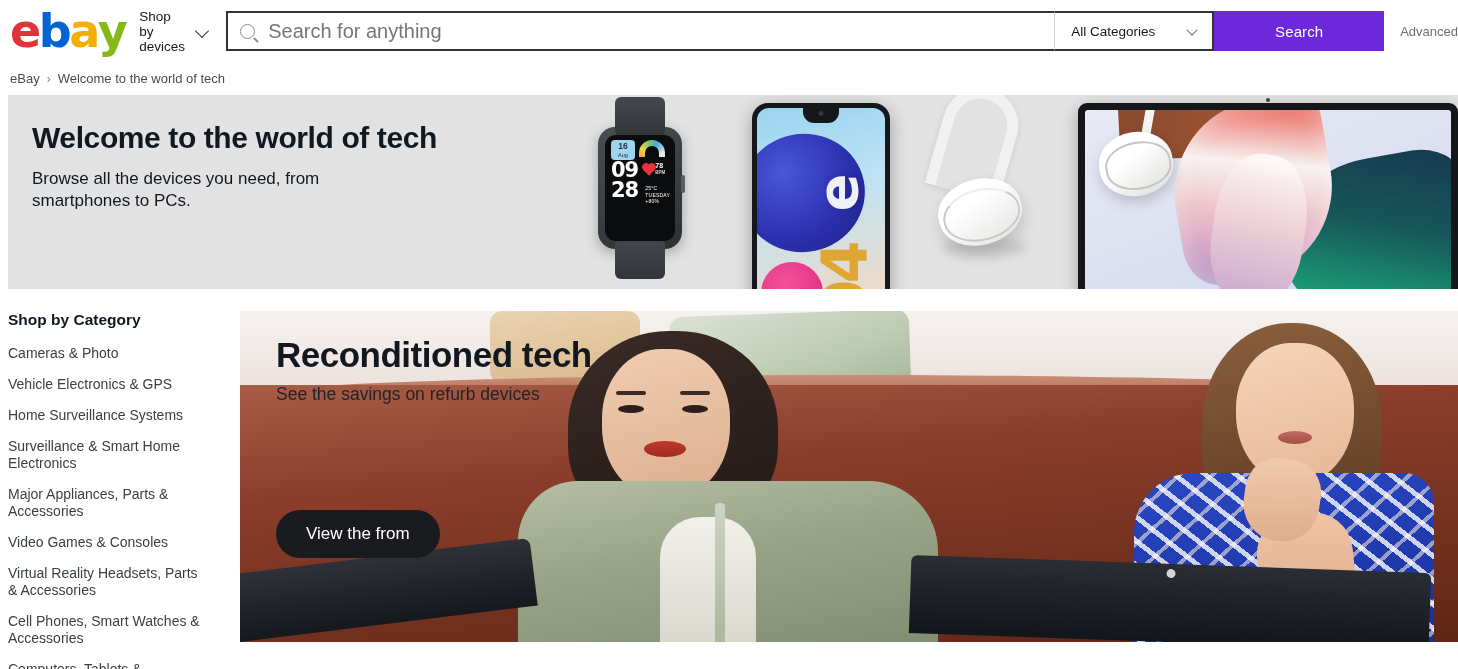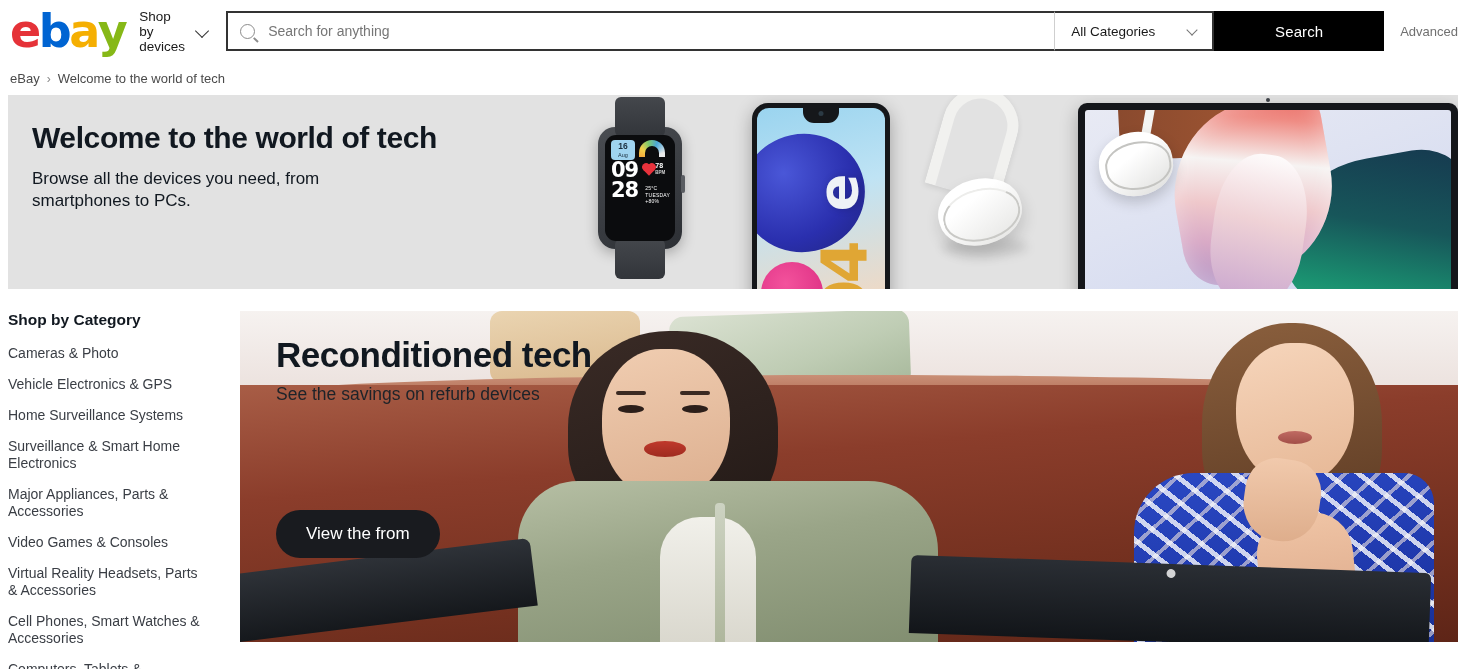--- a/index.html
+++ b/index.html
@@ -96,21 +96,21 @@
     position: absolute;
     right: -5px; bottom: -3px;
     width: 6px; height: 1.7px;
     background: #8c8c8c;
     transform: rotate(45deg);
   }
   .searchbox input {
     border: none;
     outline: none;
     flex: 1;
-    font-size: 14px;
+    font-size: 20px;
     font-family: "Liberation Sans", sans-serif;
     color: #404040;
     background: transparent;
   }
   .searchbox input::placeholder { color: #767676; }
 
   .catsel {
     width: 160px;
     height: 40px;
     border: 2px solid #333333;
@@ -133,21 +133,21 @@
     left: 0; top: 0;
     width: 7px; height: 7px;
     border-right: 1.3px solid #767676;
     border-bottom: 1.3px solid #767676;
     transform: rotate(45deg);
   }
 
   .searchbtn {
     width: 170px;
     height: 40px;
-    background: #000000;
+    background: #6d28d9;
     color: #ffffff;
     border: none;
     font-size: 15px;
     font-family: "Liberation Sans", sans-serif;
     cursor: pointer;
     letter-spacing: .1px;
     text-align: center;
   }
   .advanced {
     font-size: 13px;

